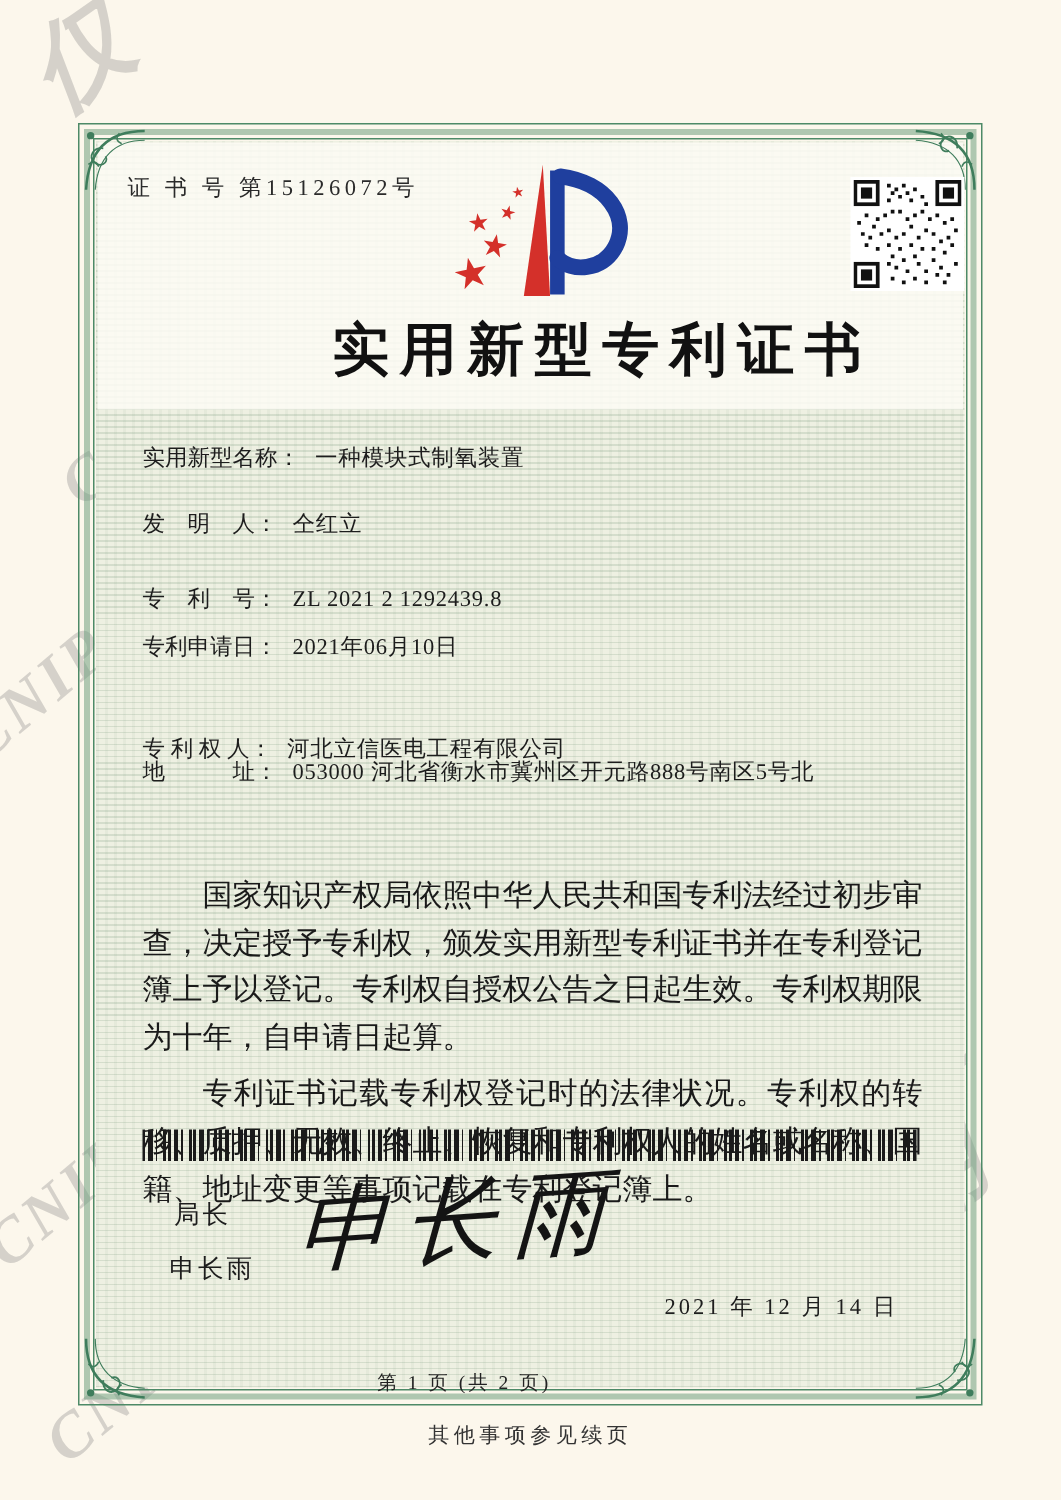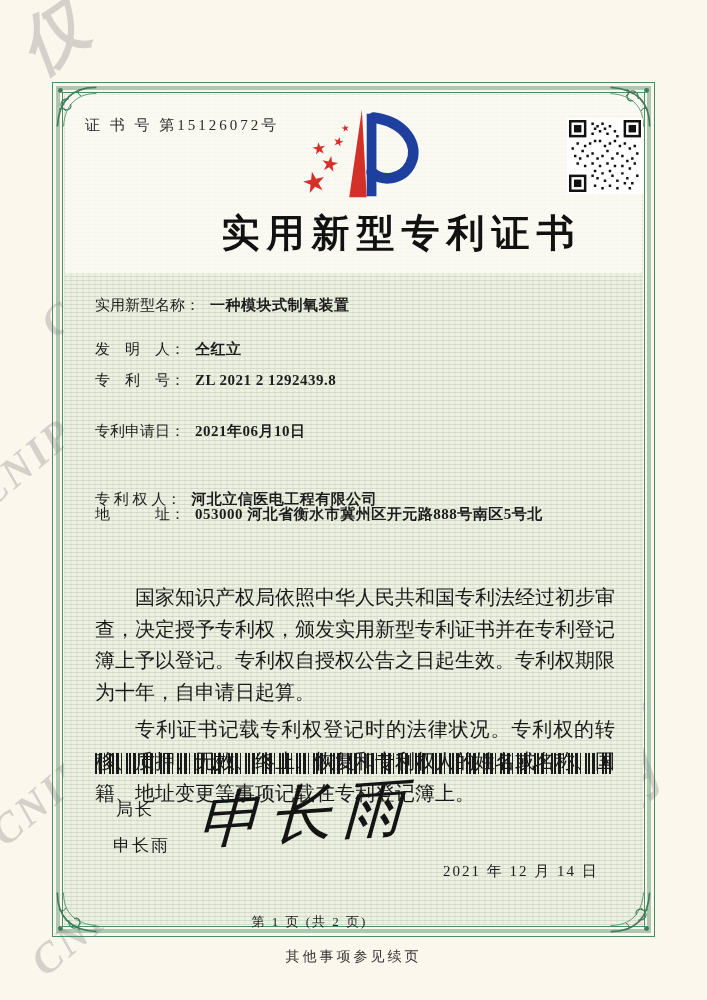--- a/index.html
+++ b/index.html
@@ -44,21 +44,21 @@
   .certno{
     position:absolute; left:85px; top:116px; font-size:15px; letter-spacing:3px; color:#2a2a2a;
   }
   .logo{position:absolute; left:283px; top:104px; width:148px; height:102px;}
   .qr{position:absolute; left:567px; top:118px; width:72px; height:72px; background:#fff; padding:2px;}
   .title{
     position:absolute; left:0; top:208px; width:707px; text-align:center;
     font-size:38px; font-weight:bold; letter-spacing:7px; color:#111;margin-left:48px;
   }
   .row{position:absolute; left:95px; width:520px; font-size:15px; white-space:nowrap;}
-  .row .val{margin-left:10px; letter-spacing:0.5px;font-weight:bold;}
+  .row .val{margin-left:10px; letter-spacing:0.5px;}
   .grant-no{position:absolute; left:370px; top:0;}
   .bodytext{
     position:absolute; left:95px; top:582px; width:520px;
     font-size:20px; line-height:1.58; text-align:justify; color:#1a1a1a;
   }
   .bodytext p{margin:0 0 6px 0; text-indent:2em;}
   .barcode{
     position:absolute; left:95px; top:753px; width:516px; height:21px;
     background:repeating-linear-gradient(90deg,
       #1a1a1a 0 2px, transparent 2px 4px,
@@ -171,21 +171,21 @@
     </svg>
 
     <div class="title">实用新型专利证书</div>
 
     <div class="row" style="top:296px">
       <span>实用新型名称：</span><span class="val">一种模块式制氧装置</span>
     </div>
     <div class="row" style="top:340px">
       <span>发　明　人：</span><span class="val">仝红立</span>
     </div>
-    <div class="row" style="top:371px">
+    <div class="row" style="top:390px">
       <span>专　利　号：</span><span class="val">ZL 2021 2 1292439.8</span>
     </div>
     <div class="row" style="top:422px">
       <span>专利申请日：</span><span class="val">2021年06月10日</span>
     </div>
     <div class="row" style="top:490px">
       <span>专 利 权 人：</span><span class="val">河北立信医电工程有限公司</span>
     </div>
     <div class="row" style="top:505px">
       <span>地　　　址：</span><span class="val">053000 河北省衡水市冀州区开元路888号南区5号北</span>

